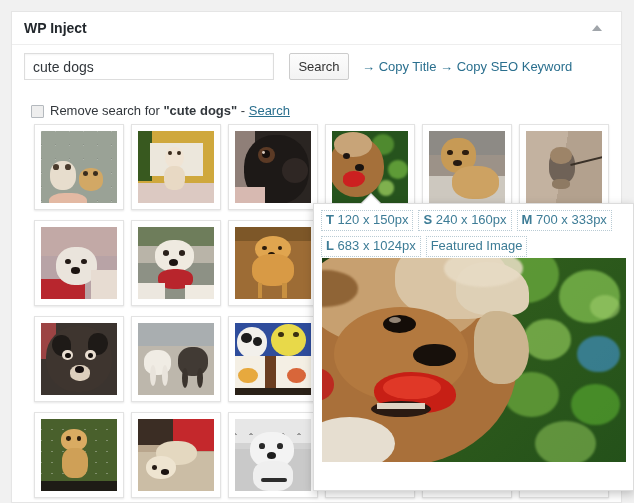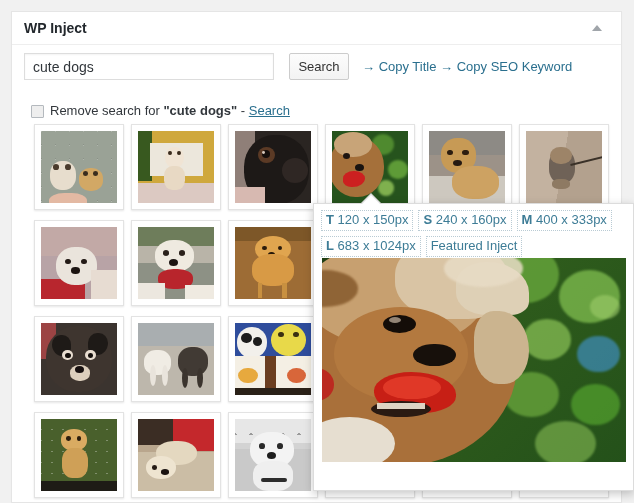--- a/index.html
+++ b/index.html
@@ -558,21 +558,21 @@
         </div>
       </div>
   </div>
 </div>
 
 <div id="preview-popup">
   <div id="popup-pointer-b"></div>
   <div id="popup-pointer"></div>
 
   <div id="size-list">
-    <span class="size-chip"><b>T</b> <span>120 x 150px</span></span><span class="size-chip"><b>S</b> <span>240 x 160px</span></span><span class="size-chip"><b>M</b> <span>400 x 333px</span></span><span class="size-chip"><b>L</b> <span>683 x 1024px</span></span><span class="size-chip">Featured Inject</span>
+    <span class="size-chip"><b>T</b> <span>120 x 150px</span></span><span class="size-chip"><b>S</b> <span>240 x 160px</span></span><span class="size-chip"><b>M</b> <span>700 x 333px</span></span><span class="size-chip"><b>L</b> <span>683 x 1024px</span></span><span class="size-chip">Featured Image</span>
   </div>
 
   <div id="preview-image-wrap">
     <div class="img p4" style="position:absolute;left:0;top:0;width:100%;height:100%;">
 
       <div style="position:absolute;left:0;top:0;width:100%;height:100%;background:linear-gradient(135deg,#1d3d12 0%,#2f5c1c 40%,#24511a 100%);"></div>
       <div class="blob soft" style="left:56%;top:-6%;width:22%;height:28%;background:#64a23a;opacity:.85;"></div>
       <div class="blob soft" style="left:78%;top:6%;width:20%;height:26%;background:#7bb84c;opacity:.8;"></div>
       <div class="blob soft" style="left:66%;top:30%;width:16%;height:20%;background:#8cc457;opacity:.7;"></div>
       <div class="blob soft" style="left:84%;top:38%;width:14%;height:18%;background:#3d8ab3;opacity:.75;"></div>

